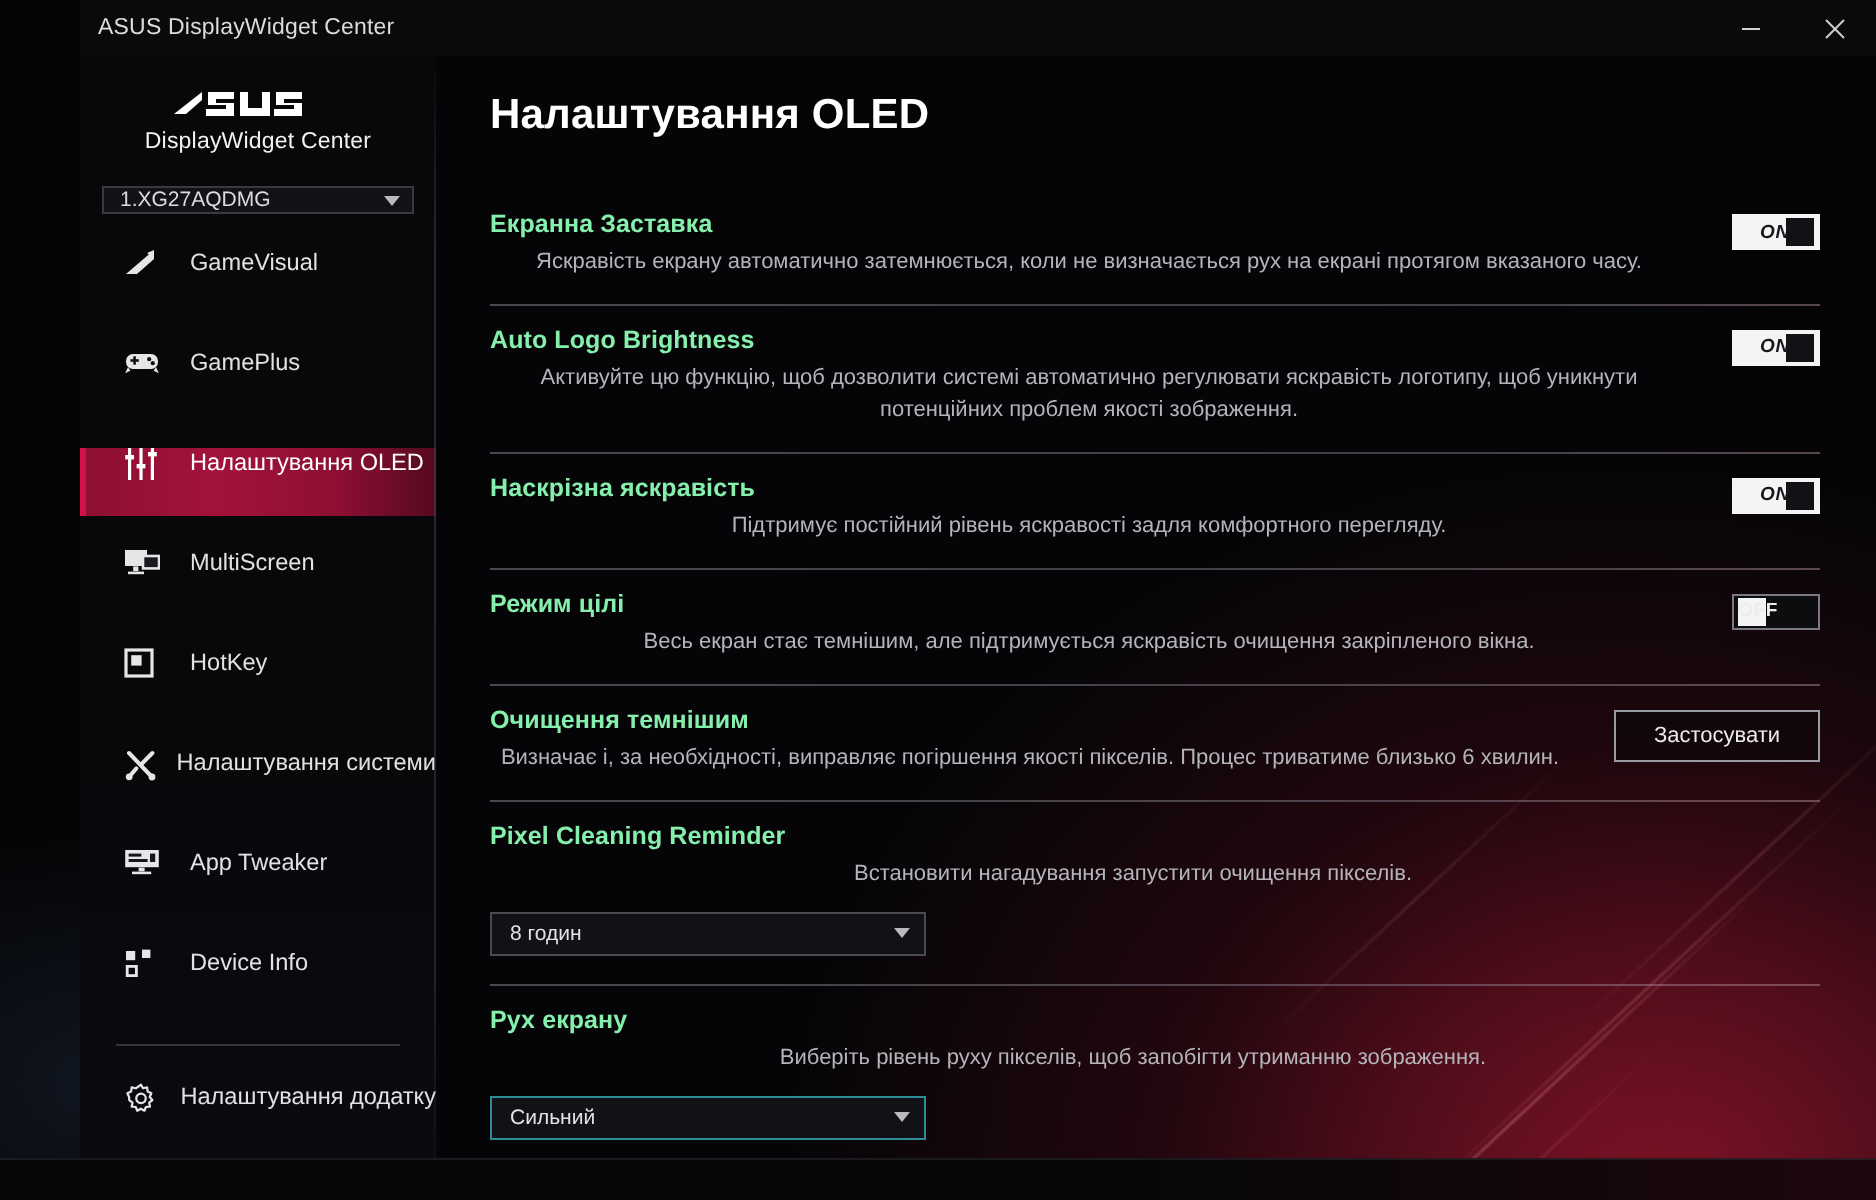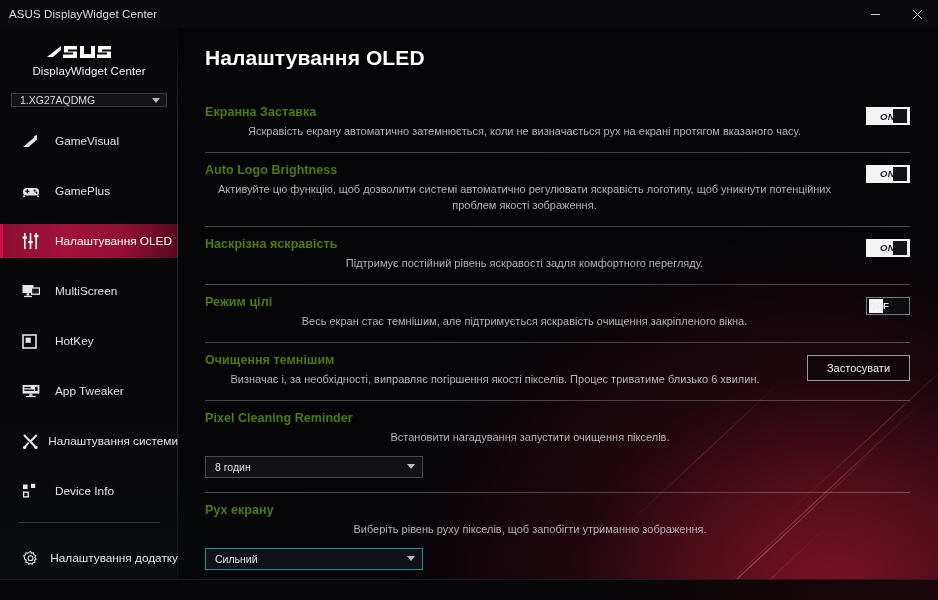--- a/index.html
+++ b/index.html
@@ -3,21 +3,21 @@
 <meta charset="utf-8">
 <style>
   * { margin:0; padding:0; box-sizing:border-box; }
   html,body { width:938px; height:600px; overflow:hidden; }
   body {
     background:#000;
     font-family:"Liberation Sans", sans-serif;
     color:#e8e8e8;
     -webkit-font-smoothing:antialiased;
   }
-  .app { position:relative; width:938px; height:600px; background:#050507; overflow:hidden; }
+  .app { position:relative; width:938px; height:600px; background:#050507; overflow:hidden;padding-left:40px; }
 
   
   .bg-streaks {
     position:absolute; inset:0; pointer-events:none; z-index:0;
   }
   .bg-streaks .glow-br {
     position:absolute; right:-60px; bottom:-120px; width:620px; height:500px;
     background:radial-gradient(ellipse at 70% 75%, rgba(160,20,45,0.55) 0%, rgba(110,12,32,0.30) 35%, rgba(0,0,0,0) 68%);
   }
   .bg-streaks .glow-br2 {
@@ -75,21 +75,21 @@
   .monitor-select {
     margin:6px 11px 0; height:24px; background:#131317;
     border:1px solid #3a3a42; display:flex; align-items:center;
     padding:0 6px 0 8px; cursor:pointer;
   }
   .monitor-select .ms-label { font-size:10.5px; color:#dcdcdc; flex:1; white-space:nowrap; overflow:hidden; }
   .caret-down { width:0;height:0;border-left:4.5px solid transparent;border-right:4.5px solid transparent;border-top:5px solid #b9b9bf; }
 
   .nav { margin-top:17px; }
   .nav-item {
-    position:relative; height:34px; display:flex; align-items:center;
+    position:relative; height:34px; display:flex; align-items:flex-start;
     padding-left:22px; margin-bottom:16px; cursor:pointer;
   }
   .nav-item .ic { width:24px; display:flex; align-items:center; justify-content:flex-start; color:#e4e4e6; }
   .nav-item .lbl { font-size:11.8px; color:#e2e2e4; margin-left:9px; white-space:nowrap; }
   .nav-item.active {
     background:linear-gradient(90deg,#8c0f32 0%, #a3123b 38%, #8e0f33 72%, #55091f 100%);
   }
   .nav-item.active::before {
     content:""; position:absolute; left:0; top:0; bottom:0; width:3px; background:#d4104a;
   }
@@ -107,21 +107,21 @@
   }
   .setting {
     position:relative; display:flex; align-items:flex-start;
     padding:11px 0 12px; min-height:48px;
   }
   .setting + .setting::before {
     content:""; position:absolute; left:0; right:0; top:0; height:1px;
     background:linear-gradient(to right, rgba(160,160,175,0.42) 0%, rgba(160,160,175,0.38) 72%, rgba(190,150,165,0.45) 100%);
   }
   .setting-text { flex:1; padding-right:22px; }
-  .s-title { font-size:12.5px; font-weight:bold; color:#4d7c0f; margin-bottom:5px; letter-spacing:.05px; }
+  .s-title { font-size:12.5px; font-weight:bold; color:#86efac; margin-bottom:5px; letter-spacing:.05px; }
   .s-desc { font-size:11px; color:#b4b4bb; line-height:1.45; max-width:650px;text-align:center; }
   .setting-ctrl { flex:0 0 auto; display:flex; align-items:flex-start; padding-top:2px; }
 
   
   .toggle {
     width:44px; height:18px; display:flex; align-items:center; cursor:pointer;
     border:1px solid #6e6e78; position:relative;
   }
   .toggle.on { background:#f4f4f4; border-color:#f4f4f4; justify-content:flex-end; }
   .toggle.off { background:#0d0d10; border-color:#7a7a84; justify-content:flex-start; }
@@ -274,46 +274,46 @@
             <svg width="15" height="15" viewBox="0 0 15 15">
                 <rect x="1" y="1" width="13" height="13" fill="none" stroke="#e6e6e8" stroke-width="1.6"></rect>
                 <rect x="3.6" y="3.6" width="5.2" height="5.2" fill="#e6e6e8"></rect>
               </svg>
           </span>
           <span class="lbl">HotKey</span>
         </div>
 
         <div class="nav-item">
           <span class="ic">
-            <svg width="18" height="14" viewBox="0 0 18 14">
-                <rect x="0.6" y="1" width="16.8" height="8.6" fill="#e6e6e8"></rect>
-                <rect x="2.3" y="2.8" width="6.4" height="1.5" fill="#17171b"></rect>
-                <rect x="2.3" y="5.5" width="9.5" height="1.5" fill="#17171b"></rect>
-                <rect x="13" y="2.8" width="2.6" height="4.2" fill="#17171b"></rect>
-                <rect x="7.3" y="9.8" width="3" height="1.9" fill="#e6e6e8"></rect>
-                <rect x="4" y="11.8" width="9.6" height="1.3" fill="#e6e6e8"></rect>
-              </svg>
-          </span>
-          <span class="lbl">App Tweaker</span>
-        </div>
-
-        <div class="nav-item">
-          <span class="ic">
             <svg width="17" height="17" viewBox="0 0 17 17">
                 <g stroke="#e6e6e8" stroke-width="2" stroke-linecap="round">
                   <line x1="2.5" y1="2.5" x2="14" y2="14.5"></line>
                   <line x1="14.2" y1="2.5" x2="8.8" y2="8"></line>
                   <line x1="6.2" y1="10.2" x2="2.6" y2="14.4"></line>
                 </g>
                 <circle cx="2.6" cy="14.4" r="1.7" fill="#e6e6e8"></circle>
                 <circle cx="14" cy="14.5" r="1.7" fill="#e6e6e8"></circle>
               </svg>
           </span>
           <span class="lbl">Налаштування системи</span>
         </div>
+
+        <div class="nav-item">
+          <span class="ic">
+            <svg width="18" height="14" viewBox="0 0 18 14">
+                <rect x="0.6" y="1" width="16.8" height="8.6" fill="#e6e6e8"></rect>
+                <rect x="2.3" y="2.8" width="6.4" height="1.5" fill="#17171b"></rect>
+                <rect x="2.3" y="5.5" width="9.5" height="1.5" fill="#17171b"></rect>
+                <rect x="13" y="2.8" width="2.6" height="4.2" fill="#17171b"></rect>
+                <rect x="7.3" y="9.8" width="3" height="1.9" fill="#e6e6e8"></rect>
+                <rect x="4" y="11.8" width="9.6" height="1.3" fill="#e6e6e8"></rect>
+              </svg>
+          </span>
+          <span class="lbl">App Tweaker</span>
+        </div>
       </div>
 
       <div class="nav-bottom">
 
         <div class="nav-item">
           <span class="ic">
             <svg width="16" height="16" viewBox="0 0 16 16">
                 <rect x="1" y="1.5" width="4.6" height="4.6" fill="#e6e6e8"></rect>
                 <rect x="9" y="0.8" width="4.2" height="4.2" fill="#e6e6e8"></rect>
                 <rect x="1.6" y="9.2" width="4.6" height="4.6" fill="none" stroke="#e6e6e8" stroke-width="1.4"></rect>

